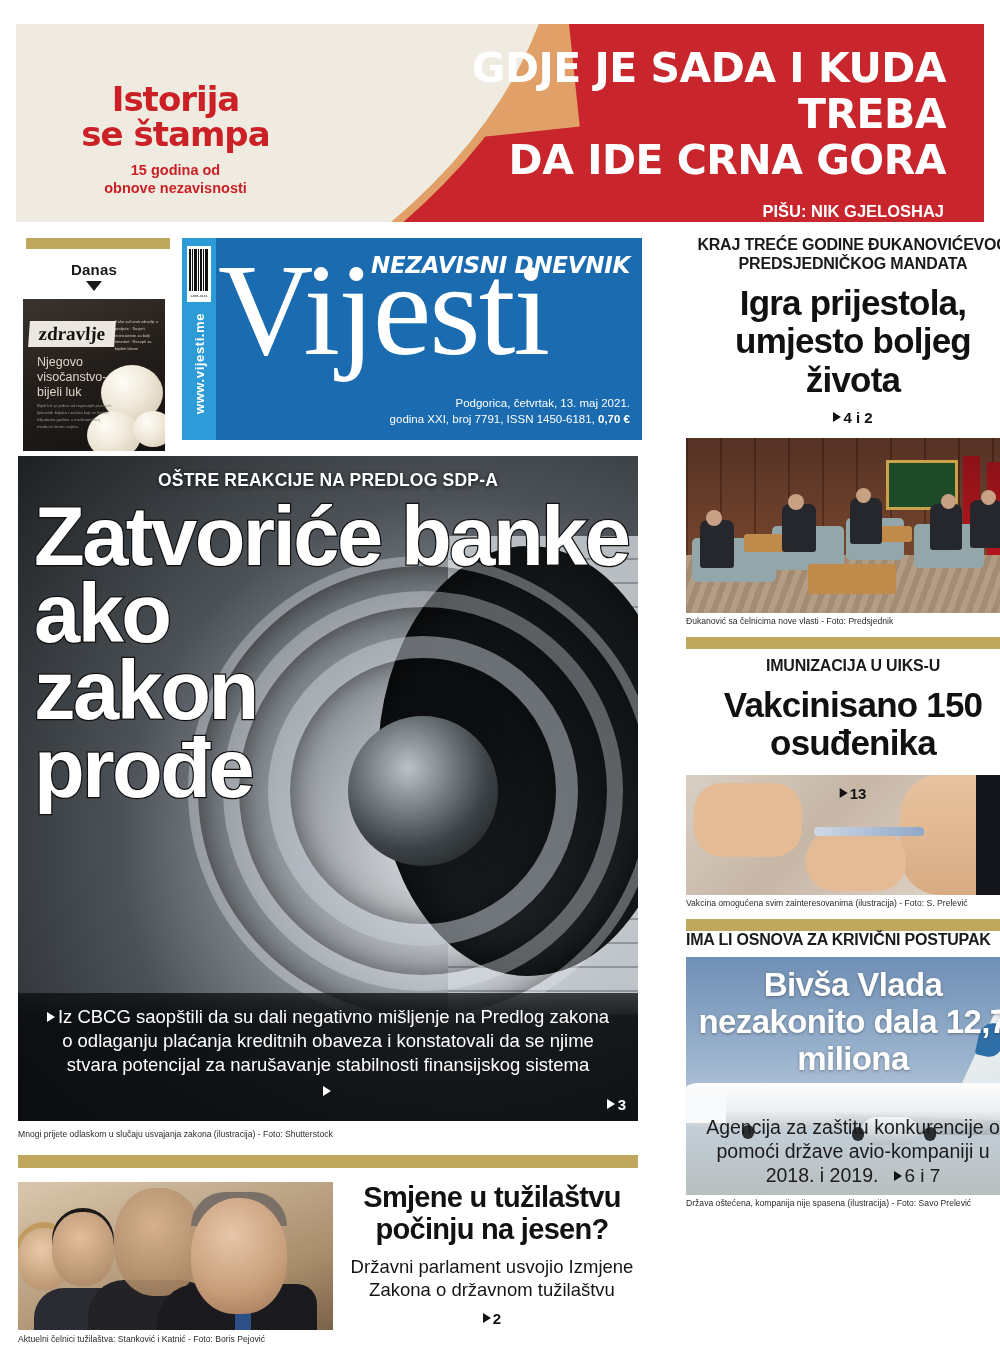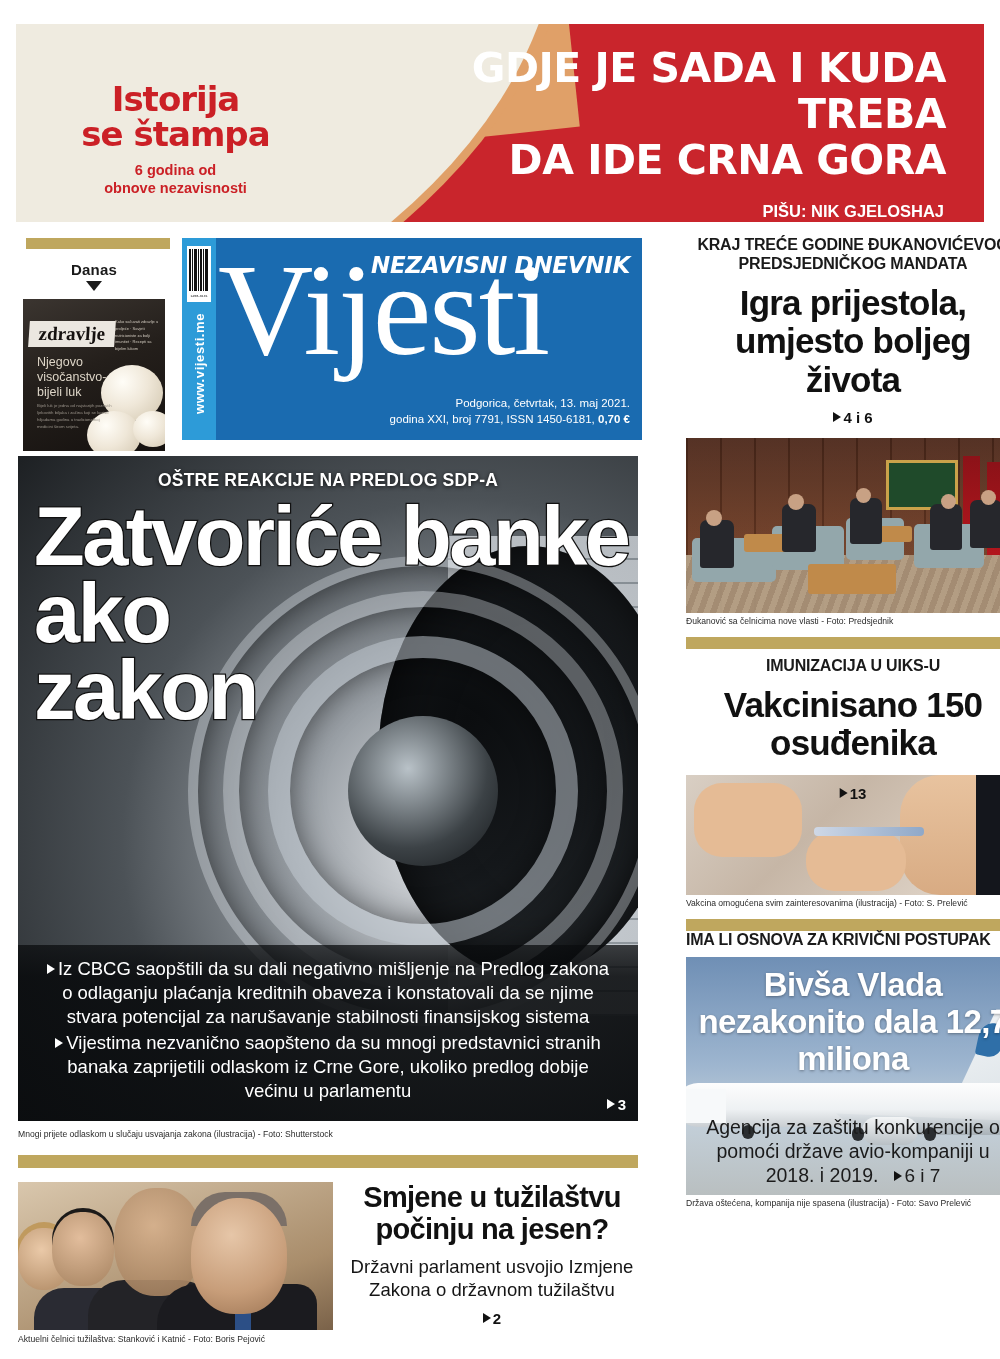--- a/index.html
+++ b/index.html
@@ -345,21 +345,21 @@
 <div class="page">
 
   <div class="promo-banner">
     <div class="promo-swoosh-top"></div>
     <div class="promo-swoosh-band"></div>
     <div class="promo-swoosh"></div>
 
     <div class="promo-left-text">
       <div class="promo-kicker1">Istorija</div>
       <div class="promo-kicker1">se štampa</div>
-      <div class="promo-sub" style="white-space:pre-line">6 godina od
+      <div class="promo-sub" style="white-space:pre-line">15 godina od
 obnove nezavisnosti</div>
     </div>
 
     <div class="promo-right">
       <div class="promo-title">GDJE JE SADA I KUDA TREBA</div>
       <div class="promo-title">DA IDE CRNA GORA</div>
       <div class="promo-authors">
         <div>PIŠU: NIK GJELOSHAJ</div>
 
       </div>
@@ -408,21 +408,21 @@
       </div>
     </div>
   </div>
 
   <div class="rc">
 
     <div>
       <div class="kicker">KRAJ TREĆE GODINE ĐUKANOVIĆEVOG PREDSJEDNIČKOG MANDATA</div>
       <div class="r-head">Igra prijestola, umjesto boljeg života</div>
       <div class="pageref">
-        <span class="tri"></span><span>4 i 6</span>
+        <span class="tri"></span><span>4 i 2</span>
       </div>
       <div class="photo ph-office" style="margin-top:12px">
         <div class="wood"></div>
         <div class="painting"></div>
         <div class="flag" style="right:40px"></div>
         <div class="flag" style="right:16px;top:24px"></div>
         <div class="rug"></div>
         <div class="sofa" style="left:6px;top:100px;width:84px;height:44px"></div>
         <div class="sofa" style="left:86px;top:88px;width:72px;height:44px"></div>
         <div class="sofa" style="left:160px;top:80px;width:58px;height:42px"></div>
@@ -496,28 +496,29 @@
     <div class="vault-ring vr2"></div>
     <div class="vault-ring vr3"></div>
     <div class="vault-hub"></div>
 
     <div class="ms-kicker">OŠTRE REAKCIJE NA PREDLOG SDP-A</div>
 
     <div class="ms-head">
       <span class="ln">Zatvoriće banke</span>
       <span class="ln">ako</span>
       <span class="ln">zakon</span>
+      <span class="ln">prođe</span>
     </div>
 
     <div class="ms-lead">
       <p>
         <span class="tri-w"></span><span>Iz CBCG saopštili da su dali negativno mišljenje na Predlog zakona o odlaganju plaćanja kreditnih obaveza i konstatovali da se njime stvara potencijal za narušavanje stabilnosti finansijskog sistema</span>
       </p>
       <p>
-        <span class="tri-w"></span><span>Vijestima nezvanično saopšteno da su mnogi predstavnici stranih banaka zaprijetili odlaskom iz Crne Gore, ukoliko predlog dobije većinu u parlamentu</span>
+        <span class="tri-w"></span>
       </p>
       <div class="ms-pageref">
         <span class="tri-w"></span><span>3</span>
       </div>
     </div>
   </div>
   <div class="cap" style="position:absolute;left:18px;top:1126px;width:620px">Mnogi prijete odlaskom u slučaju usvajanja zakona (ilustracija) - Foto: Shutterstock</div>
 
   <div class="bl-gold"></div>
 

